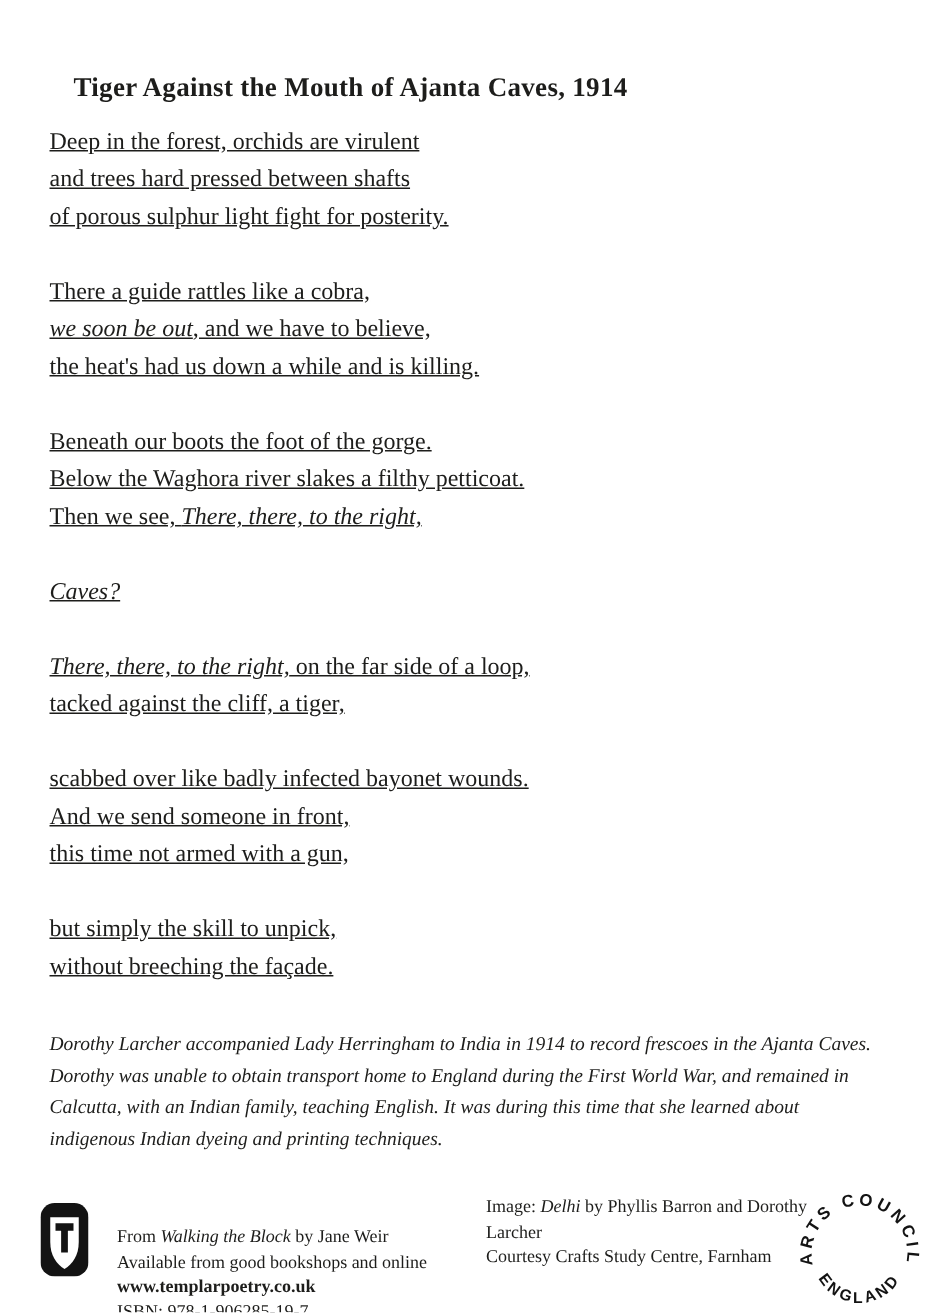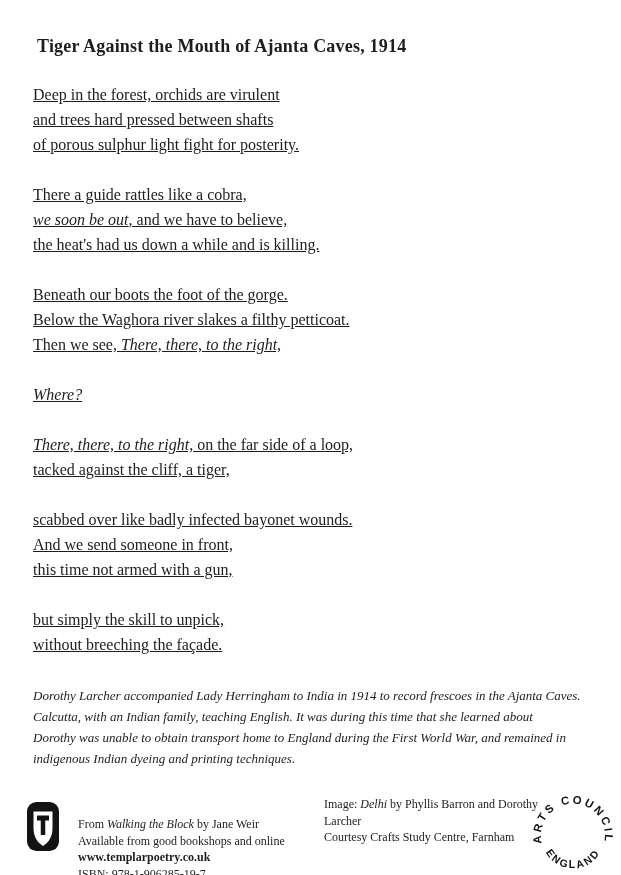--- a/index.html
+++ b/index.html
@@ -13,21 +13,21 @@
     height: 875px;
     background: #ffffff;
     color: #1d1d1b;
     font-family: "Liberation Serif", serif;
     overflow: hidden;
   }
   .title {
     position: absolute;
     left: 33px;
     top: 32px;
-    margin: 4px;
+    margin: 16px;
     font-size: 18px;
     font-weight: bold;
     letter-spacing: 0.2px;
     white-space: nowrap;
   }
   .poem {
     position: absolute;
     left: 33px;
     top: 82px;
     width: 560px;
@@ -118,21 +118,21 @@
       <div class="line"><span>the heat's had us down a while and is killing.</span></div>
     </div>
 
     <div class="stanza">
       <div class="line"><span>Beneath our boots the foot of the gorge.</span></div>
       <div class="line"><span>Below the Waghora river slakes a filthy petticoat.</span></div>
       <div class="line"><span>Then we see, </span><span class="it">There, there, to the right,</span></div>
     </div>
 
     <div class="stanza">
-      <div class="line"><span class="it">Where?</span></div>
+      <div class="line"><span class="it">Caves?</span></div>
     </div>
 
     <div class="stanza">
       <div class="line"><span class="it">There, there, to the right,</span><span> on the far side of a loop,</span></div>
       <div class="line"><span>tacked against the cliff, a tiger,</span></div>
     </div>
 
     <div class="stanza">
       <div class="line"><span>scabbed over like badly infected bayonet wounds.</span></div>
       <div class="line"><span>And we send someone in front,</span></div>
@@ -141,22 +141,22 @@
 
     <div class="stanza">
       <div class="line"><span>but simply the skill to unpick,</span></div>
       <div class="line"><span>without breeching the façade.</span></div>
     </div>
 
   </div>
 
   <div class="note">
     <div class="note-line">Dorothy Larcher accompanied Lady Herringham to India in 1914 to record frescoes in the Ajanta Caves.</div>
+    <div class="note-line">Dorothy was unable to obtain transport home to England during the First World War, and remained in</div>
     <div class="note-line">Calcutta, with an Indian family, teaching English. It was during this time that she learned about</div>
-    <div class="note-line">Dorothy was unable to obtain transport home to England during the First World War, and remained in</div>
     <div class="note-line">indigenous Indian dyeing and printing techniques.</div>
   </div>
 
   <div class="footer">
 
     <svg class="templar-logo" viewBox="0 0 64 98" xmlns="http://www.w3.org/2000/svg">
       <rect x="0" y="0" width="64" height="98" rx="19" fill="#131313"></rect>
       <path d="M 13,19 H 51 V 52 C 51,70 43,81 32,88 C 21,81 13,70 13,52 Z" fill="#ffffff"></path>
       <path d="M 20,27 H 44 V 37 H 36.5 V 66 H 27.5 V 37 H 20 Z" fill="#131313"></path>
     </svg>

